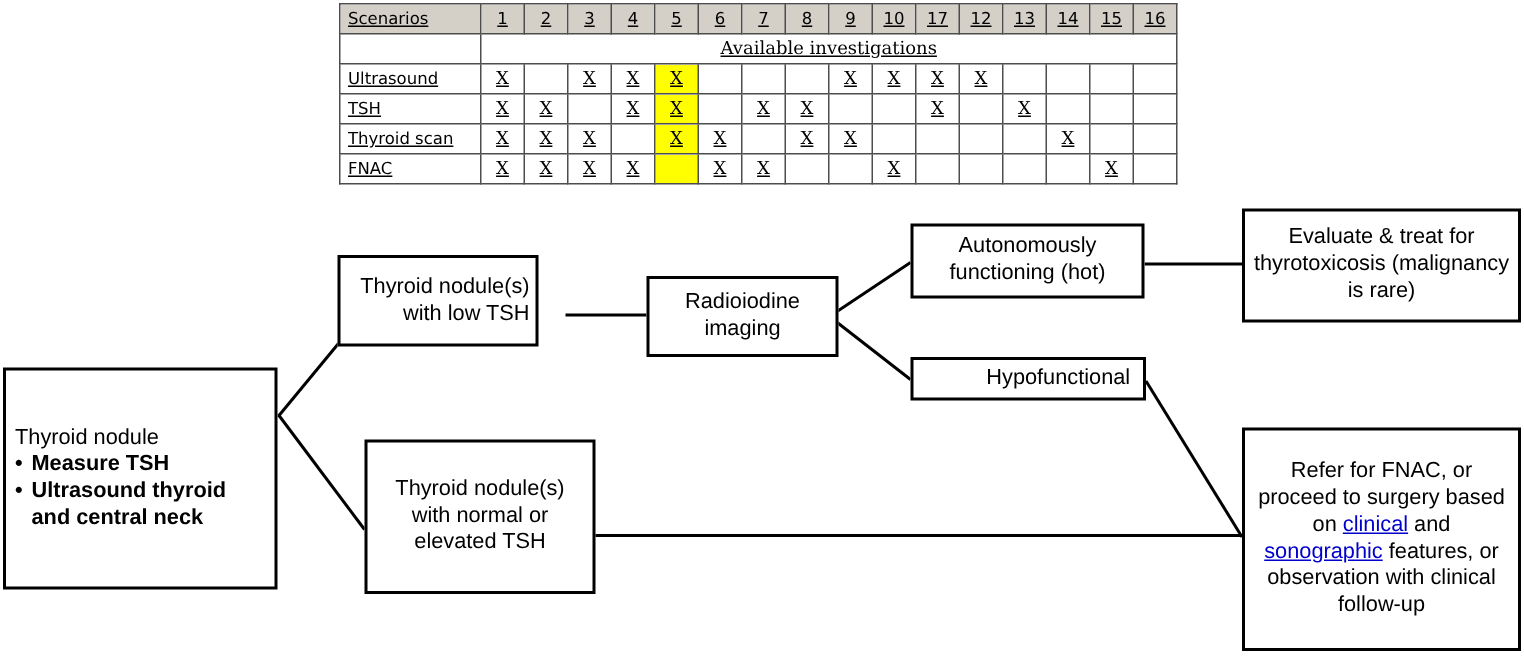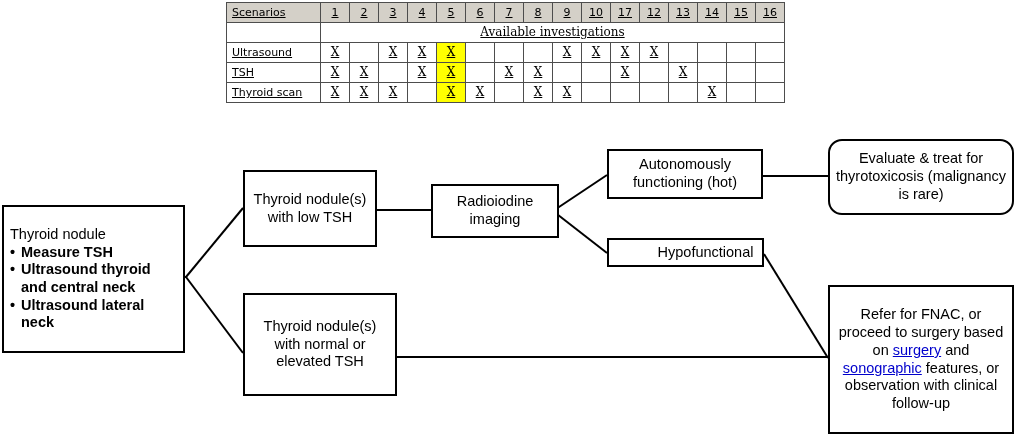--- a/index.html
+++ b/index.html
@@ -101,43 +101,44 @@
     text-align: center;
     font-family: "Liberation Sans", sans-serif;
     font-size: 14.5px;
     line-height: 1.22;
     padding: 2px 4px;
   }
   .node.left-align {
     justify-content: flex-end;
     text-align: left;
     padding: 5px 6px;
+    margin-top: 40px;
   }
   .node .inner { width: 100%; }
   .bullets { margin: 0; padding: 0; list-style: none; }
   .bullets li { position: relative; padding-left: 11px; font-weight: bold; }
   .bullets li:before {
     content: "\2022";
     position: absolute;
     left: 0;
     top: 0;
   }
   .node a.link {
     color: #0000cc;
     text-decoration: underline;
   }
 
   
   #node-thyroid-nodule   { left: 2px;   top: 205px; width: 183px; height: 148px; }
-  #node-low-tsh          { left: 243px; top: 170px; width: 134px; height: 77px; }
+  #node-low-tsh          { left: 225px; top: 170px; width: 134px; height: 61px; text-align: right; }
   #node-normal-tsh       { left: 243px; top: 293px; width: 154px; height: 103px; }
   #node-radioiodine      { left: 431px; top: 184px; width: 128px; height: 54px; }
   #node-hot              { left: 607px; top: 149px; width: 156px; height: 50px; align-items: center; }
   #node-hypofunctional   { left: 607px; top: 238px; width: 157px; height: 29px; padding-left: 44px; }
-  #node-evaluate         { left: 828px; top: 139px; width: 186px; height: 76px; border-radius: 14px; }
+  #node-evaluate         { left: 828px; top: 139px; width: 186px; height: 76px; }
   #node-refer            { left: 828px; top: 285px; width: 186px; height: 149px; }
 </style>
 </head>
 <body>
 
 <div id="page">
 
   <div id="scenario-table-wrap">
     <table class="scenario-table">
       <thead>
@@ -216,20 +217,39 @@
             <td class="mark-cell">X</td>
             <td class="mark-cell">X</td>
             <td class="mark-cell"></td>
             <td class="mark-cell"></td>
             <td class="mark-cell"></td>
             <td class="mark-cell"></td>
             <td class="mark-cell">X</td>
             <td class="mark-cell"></td>
             <td class="mark-cell"></td>
           </tr>
+          <tr>
+            <td class="rowlabel">FNAC</td>
+            <td class="mark-cell">X</td>
+            <td class="mark-cell">X</td>
+            <td class="mark-cell">X</td>
+            <td class="mark-cell">X</td>
+            <td class="mark-cell hl"></td>
+            <td class="mark-cell">X</td>
+            <td class="mark-cell">X</td>
+            <td class="mark-cell"></td>
+            <td class="mark-cell"></td>
+            <td class="mark-cell">X</td>
+            <td class="mark-cell"></td>
+            <td class="mark-cell"></td>
+            <td class="mark-cell"></td>
+            <td class="mark-cell"></td>
+            <td class="mark-cell">X</td>
+            <td class="mark-cell"></td>
+          </tr>
         </tbody>
     </table>
   </div>
 
   <div id="flow">
 
     <svg id="connectors" viewBox="0 0 1016 437">
 
       <line x1="185" y1="277" x2="186" y2="277" stroke="#000" stroke-width="2"></line>
       <line x1="186" y1="277" x2="243" y2="208" stroke="#000" stroke-width="2"></line>
@@ -246,21 +266,20 @@
 
       <line x1="377" y1="357" x2="828" y2="357" stroke="#000" stroke-width="2"></line>
     </svg>
 
     <div class="node left-align" id="node-thyroid-nodule">
       <div class="inner">
         <div>Thyroid nodule</div>
         <ul class="bullets">
           <li>Measure TSH</li>
           <li>Ultrasound thyroid and central neck</li>
-          <li>Ultrasound lateral neck</li>
         </ul>
       </div>
     </div>
 
     <div class="node" id="node-low-tsh">
       <div class="inner">Thyroid nodule(s) with low TSH</div>
     </div>
 
     <div class="node" id="node-normal-tsh">
       <div class="inner">Thyroid nodule(s) with normal or elevated TSH</div>
@@ -276,17 +295,17 @@
 
     <div class="node" id="node-hypofunctional">
       <div class="inner">Hypofunctional</div>
     </div>
 
     <div class="node" id="node-evaluate">
       <div class="inner">Evaluate &amp; treat for thyrotoxicosis (malignancy is rare)</div>
     </div>
 
     <div class="node" id="node-refer">
-      <div class="inner"><span>Refer for FNAC, or proceed to surgery based on </span><a class="link" href="#">surgery</a><span> and </span><a class="link" href="#">sonographic</a><span> features, or observation with clinical follow-up</span></div>
+      <div class="inner"><span>Refer for FNAC, or proceed to surgery based on </span><a class="link" href="#">clinical</a><span> and </span><a class="link" href="#">sonographic</a><span> features, or observation with clinical follow-up</span></div>
     </div>
 
   </div>
 </div>
 
 </body></html>

